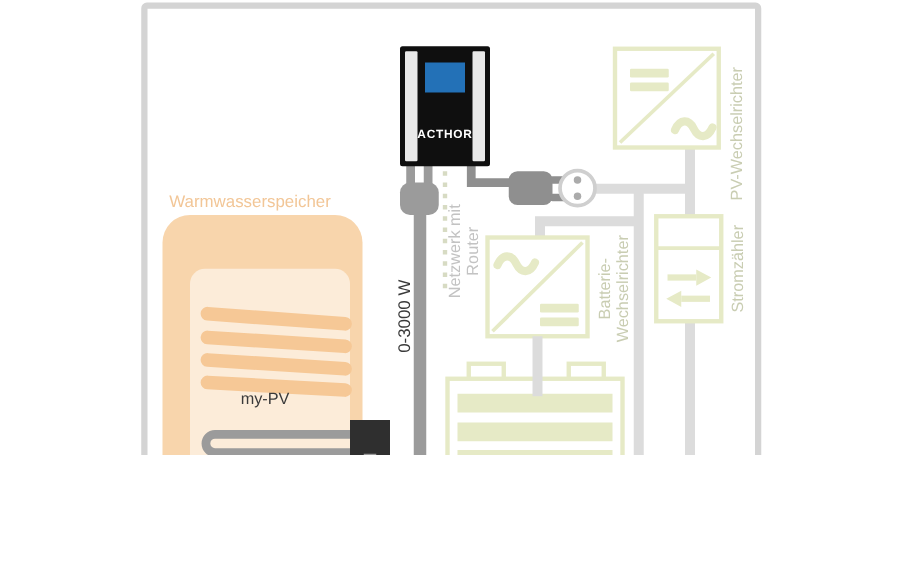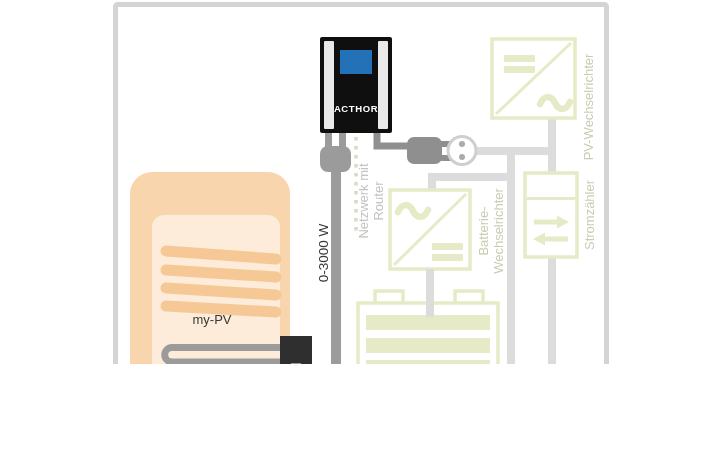--- a/index.html
+++ b/index.html
@@ -148,20 +148,21 @@
     <g>
       <rect class="devbody" x="320" y="37" width="72" height="96" rx="2"></rect>
       <rect class="devstripe" x="324" y="41" width="10" height="88" rx="1"></rect>
       <rect class="devstripe" x="378" y="41" width="10" height="88" rx="1"></rect>
       <rect class="devscreen" x="340" y="50" width="32" height="24"></rect>
     </g>
   </svg>
 
   <div class="lbl t-acthor" style="left:356px;top:108px;">ACTHOR</div>
 
+  <div class="lbl t-peach" style="left:200px;top:161px;">Warmwasserspeicher</div>
 
   <div class="lbl t-dark" style="left:212px;top:319px;">my-PV</div>
 
   <div class="vlbl t-power" style="left:324px;top:253px;">0-3000 W</div>
 
   <div class="vlbl t-gray" style="left:371px;top:201px;">
     <span>Netzwerk mit</span>
     <span>Router</span>
   </div>
 

